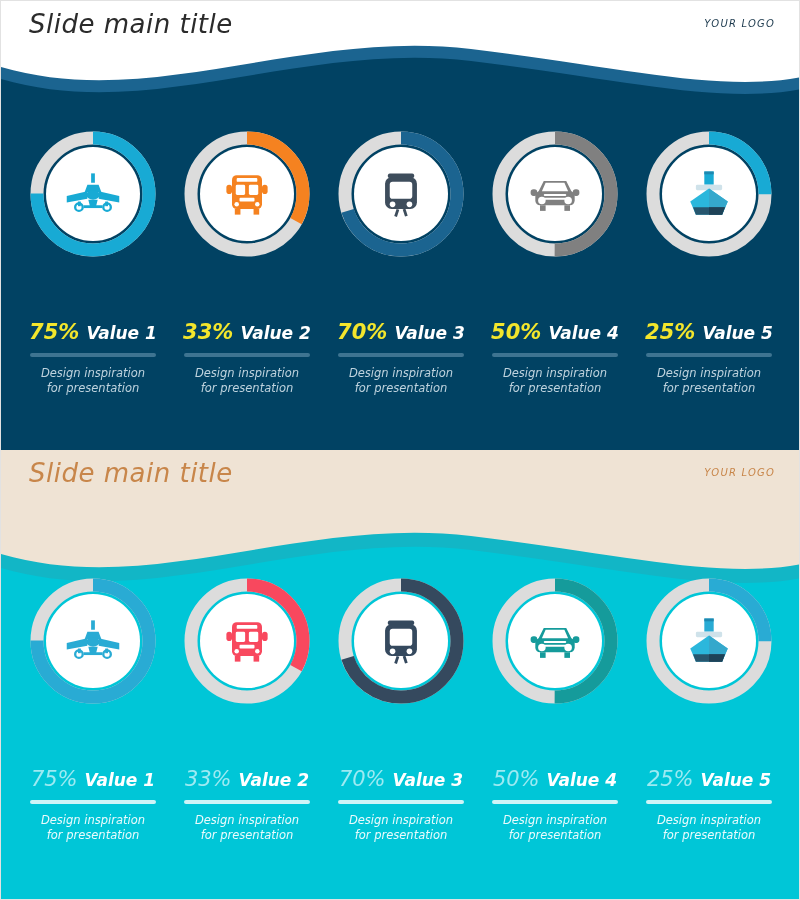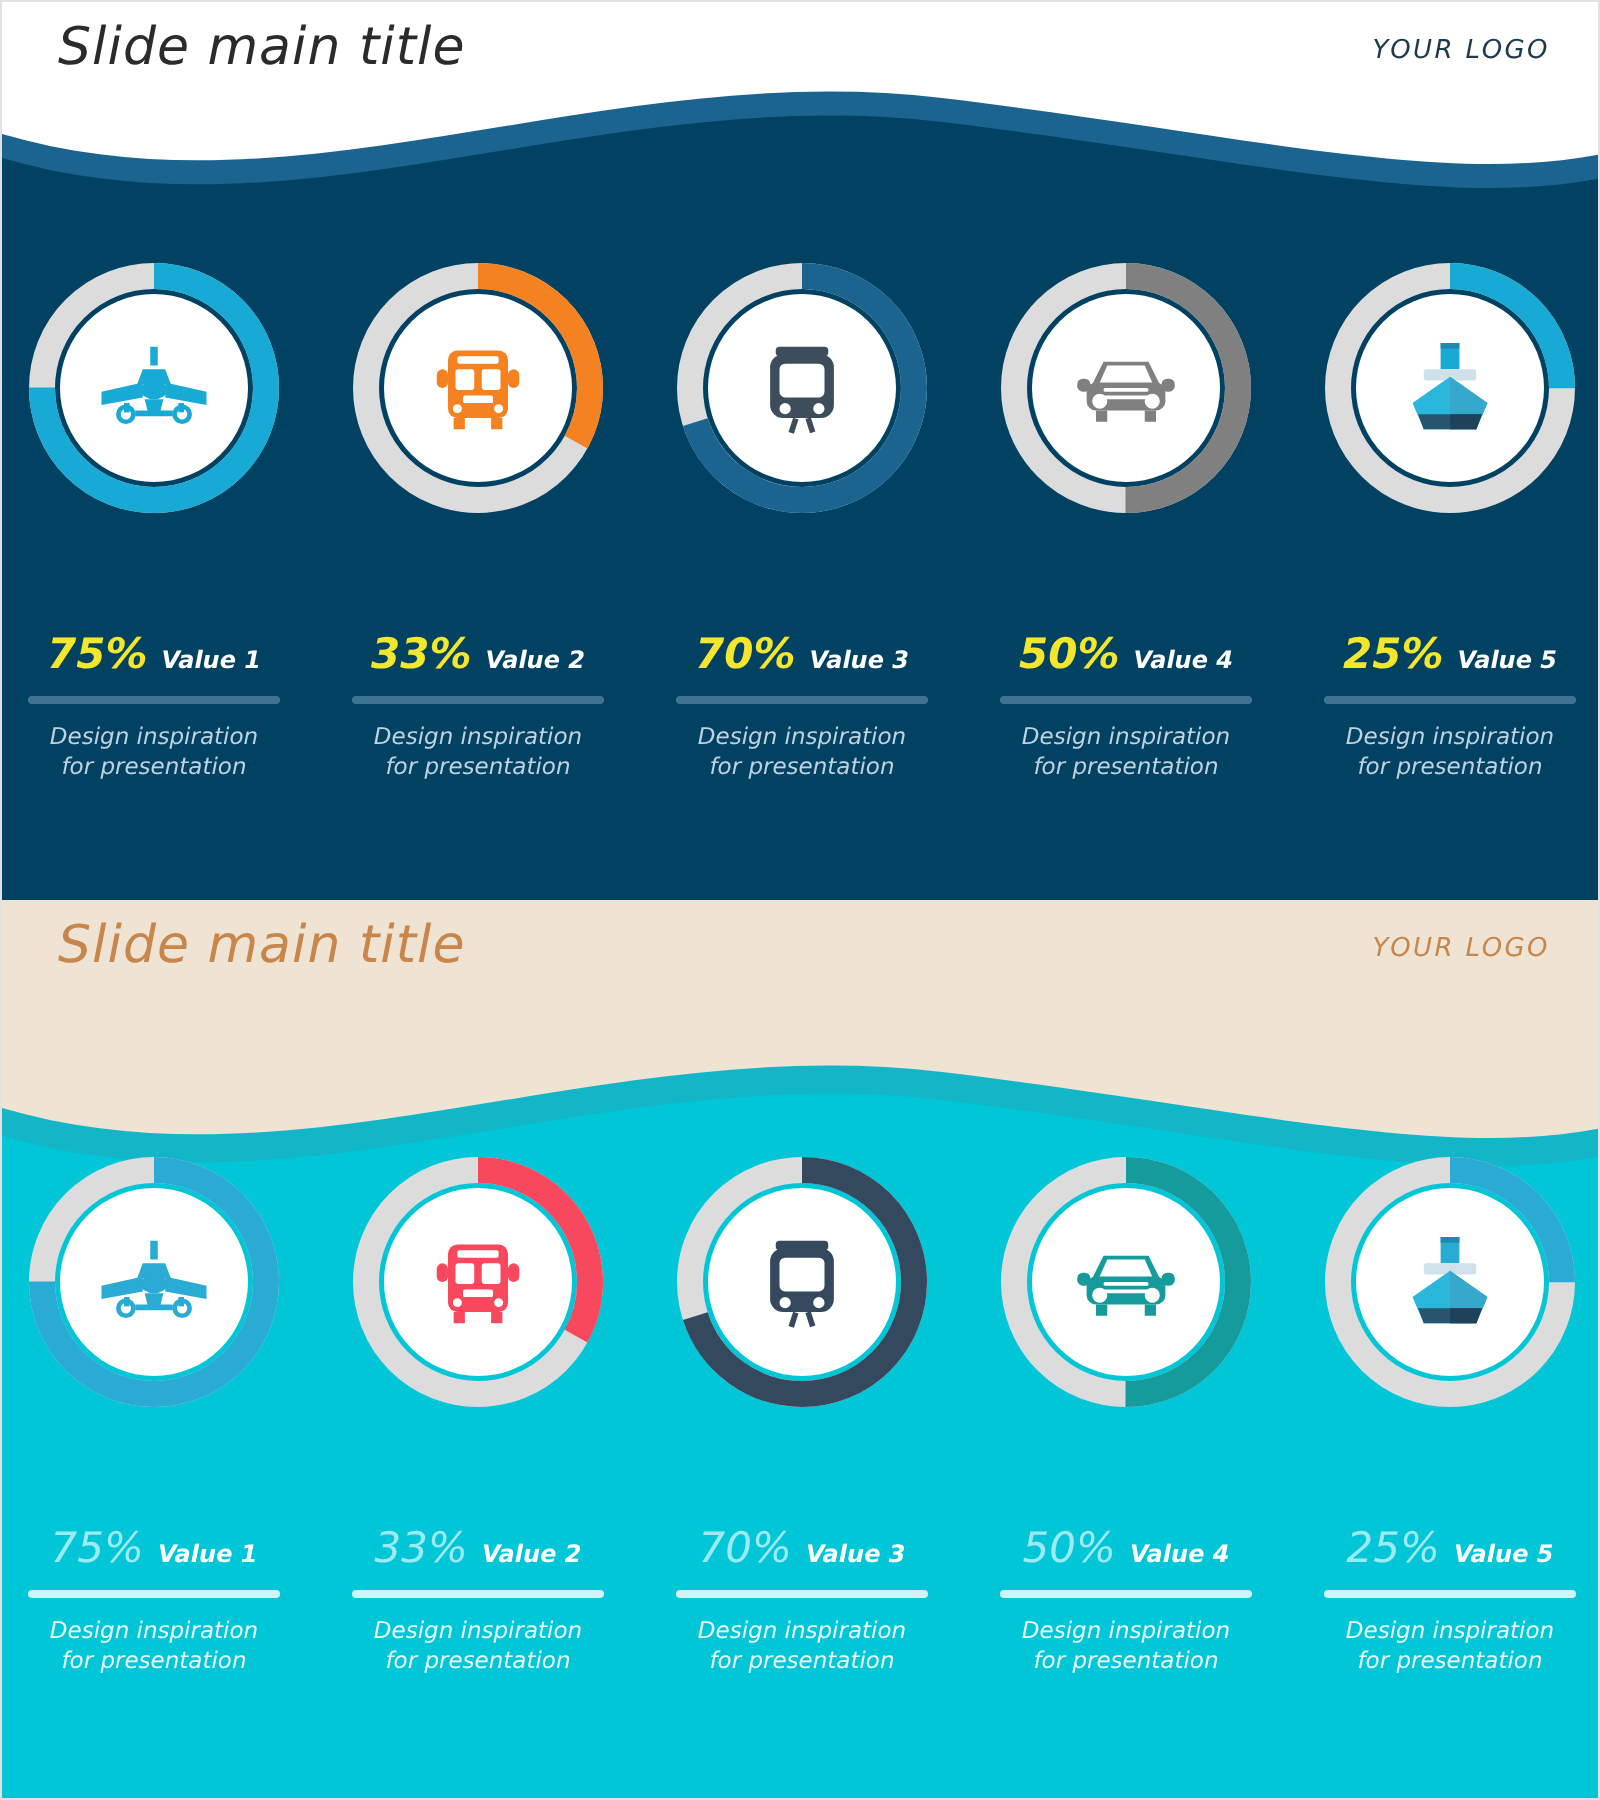--- a/index.html
+++ b/index.html
@@ -17,52 +17,52 @@
 
   
   .hdr{position:absolute;left:0;top:0;width:800px;height:60px;z-index:6;}
   .hdr-title{
     position:absolute;left:28px;top:8px;
     font-size:26px;font-weight:400;letter-spacing:0.5px;
     font-family:"DejaVu Sans", sans-serif;
   }
   .hdr-logo{
     position:absolute;right:26px;top:17px;
-    font-size:13px;letter-spacing:1.2px;font-weight:400;margin-left:21px;
+    font-size:10px;letter-spacing:1.2px;font-weight:400;margin-left:21px;
   }
   .slide-dark .hdr-title{color:#2b2b2b;}
   .slide-dark .hdr-logo{color:#1d3a4e;}
   .slide-light .hdr-title{color:#C8864A;}
   .slide-light .hdr-logo{color:#C8864A;}
 
   
   .wave-wrap{position:absolute;left:0;top:0;width:800px;height:450px;z-index:1;}
   .wave-wrap svg{display:block;width:800px;height:450px;}
 
   .body-area{position:absolute;left:0;top:0;width:800px;height:450px;z-index:4;}
 
   
-  .cards{position:absolute;left:0;width:800px;display:flex;justify-content:space-between;padding:0 2px;box-sizing:border-box;}
+  .cards{position:absolute;left:0;width:800px;display:flex;justify-content:space-between;padding:0 18px;box-sizing:border-box;}
   .slide-dark .cards{top:130px;}
   .slide-light .cards{top:578px;}
   .card{width:148px;display:flex;flex-direction:column;align-items:center;}
 
   
   .donut{position:relative;width:126px;height:126px;}
   .donut svg{display:block;width:126px;height:126px;}
   .donut .glyph{
     position:absolute;left:0;top:0;width:126px;height:126px;
     display:flex;align-items:center;justify-content:center;
   }
   .donut .glyph svg{width:60px;height:60px;}
 
   
   .valrow{margin-top:22px;display:flex;align-items:baseline;justify-content:center;gap:7px;white-space:nowrap;}
   .pct{font-size:21px;font-weight:bold;letter-spacing:0px;}
-  .vlabel{font-size:12px;font-weight:bold;margin-top:44px;}
+  .vlabel{font-size:17px;font-weight:bold;margin-top:44px;}
   .rule{margin-top:9px;width:126px;height:4px;border-radius:2px;}
   .desc{margin-top:9px;font-size:11.5px;line-height:15px;text-align:center;}
 
   .slide-dark .pct{color:#F3E62C;}
   .slide-dark .vlabel{color:#ffffff;}
   .slide-dark .rule{background:#3E7491;}
   .slide-dark .desc{color:#BFD3DE;}
 
   .slide-light .pct{color:#9DEAF2;font-weight:400;}
   .slide-light .vlabel{color:#ffffff;}

